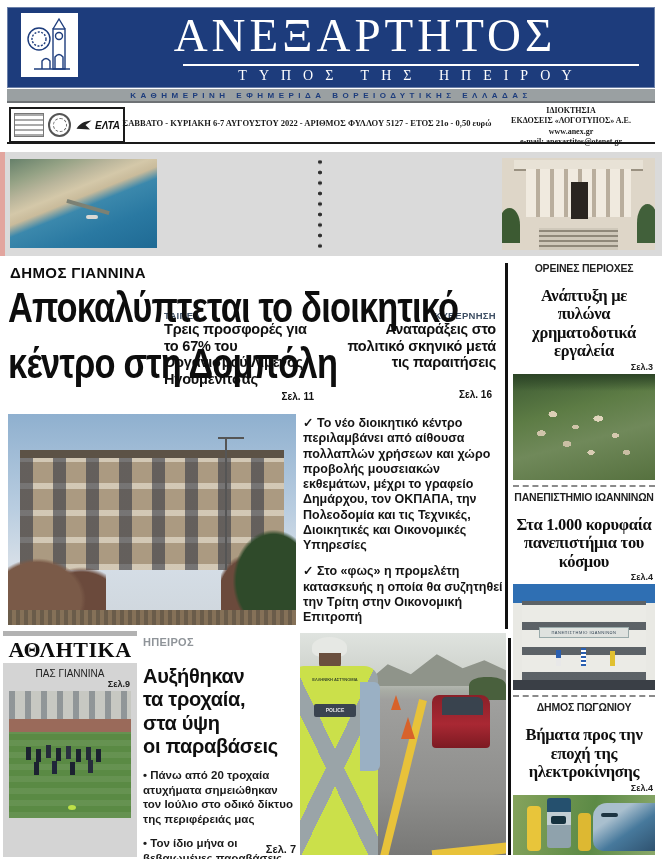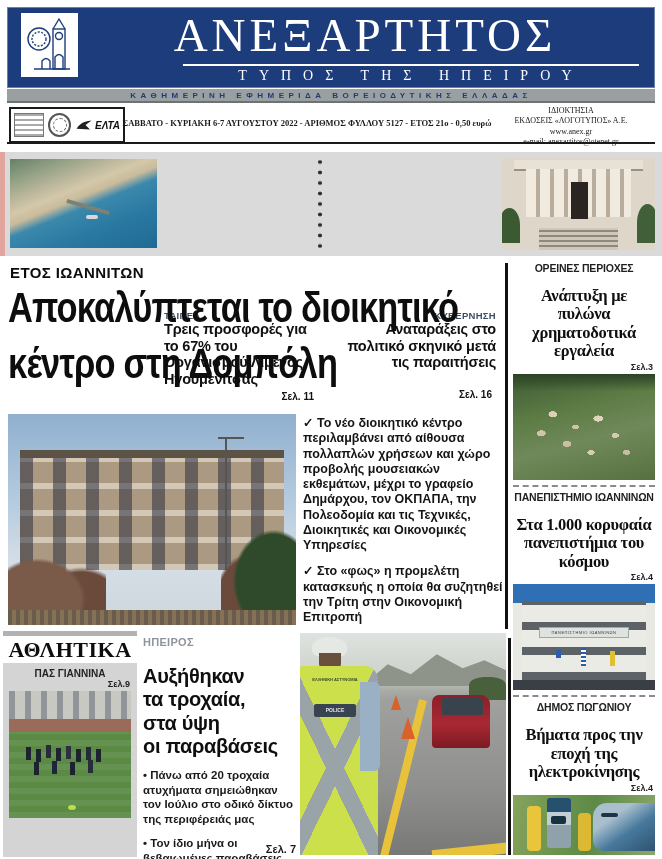--- a/index.html
+++ b/index.html
@@ -28,21 +28,21 @@
          display:flex;align-items:center;gap:4px;padding:0 3px;background:#fff;}
   .stamp-mini{width:30px;height:22px;border:1px solid #777;
               background:repeating-linear-gradient(0deg,#aaa 0 2px,transparent 2px 5px);}
   .stamp-circle{width:20px;height:20px;border:2px solid #555;border-radius:50%;
                 display:flex;align-items:center;justify-content:center;}
   .stamp-circle i{display:block;width:12px;height:12px;border:1px dashed #666;border-radius:50%;}
   .stamp-elta{display:flex;align-items:center;gap:2px;font-weight:bold;font-style:italic;font-size:10px;color:#111;}
   .issue-line{position:absolute;left:120px;right:168px;top:118px;text-align:center;
               font-family:"Liberation Serif",serif;font-weight:bold;font-size:8.5px;color:#1a1a1a;white-space:nowrap;}
   .ownership{position:absolute;right:6px;top:106px;width:170px;text-align:center;
-             font-family:"Liberation Serif",serif;font-weight:normal;font-size:8px;line-height:1.3;color:#1a1a1a;}
+             font-family:"Liberation Serif",serif;font-weight:bold;font-size:8px;line-height:1.3;color:#1a1a1a;}
   .rule-1{position:absolute;left:7px;top:142px;width:648px;height:1.5px;background:#1a1a1a;}
 
   
   .teaser-strip{position:absolute;left:0;top:152px;width:662px;height:104px;background:#dadada;}
   .pink-bar{position:absolute;left:0;top:0;width:5px;height:104px;background:#e2a59e;}
   .kicker-slate{font-weight:bold;font-size:9.5px;color:#3d4e63;letter-spacing:.3px;}
   .t-headline{font-weight:bold;font-size:14.5px;line-height:1.15;color:#101010;letter-spacing:-.2px;}
   .t-page{position:absolute;font-weight:bold;font-size:10px;color:#101010;}
   .dotted-sep{position:absolute;left:317px;top:8px;width:6px;height:88px;
               background:radial-gradient(circle,#2e2e2e 1.7px,transparent 2.1px) center/6px 10.5px repeat-y;}
@@ -67,21 +67,21 @@
   .sb-page{text-align:right;font-weight:bold;font-size:9px;color:#222;margin:1px 2px 2px 0;}
   .sb-sep{border-top:2px dashed #8a8a8a;margin:5px 0 4px;}
   .sb-photo{position:relative;width:142px;height:106px;overflow:hidden;background:#9a9;}
   .sb-photo *{position:absolute;}
 
   
   .sports{position:absolute;left:3px;top:631px;width:134px;height:226px;background:#d4d4d4;}
   .sports-topbar{height:5px;background:#b2b2b2;}
   .sports-titleband{background:#fff;height:27px;display:flex;align-items:center;justify-content:center;}
   .sports-title{font-family:"Liberation Serif",serif;font-weight:bold;font-size:22px;letter-spacing:.5px;color:#0d0d0d;}
-  .sports-kicker{text-align:center;font-weight:bold;font-size:10px;color:#222;margin-top:5px;}
+  .sports-kicker{text-align:center;font-weight:normal;font-size:10px;color:#222;margin-top:5px;}
   .sports-headline{text-align:center;font-weight:bold;font-size:12.5px;line-height:1.15;color:#111;margin-top:5px;padding:0 4px;}
   .sports-page{text-align:right;font-weight:bold;font-size:9px;margin:0 7px 0 0;color:#222;}
   .sports-photo{position:relative;width:122px;height:127px;margin:2px auto 0;overflow:hidden;background:#5a8a44;}
   .sports-photo *{position:absolute;}
 
   
   .epirus{position:absolute;left:143px;top:636px;width:153px;height:220px;}
   .ep-kicker{font-weight:bold;font-size:11px;color:#8f9499;letter-spacing:.3px;}
   .ep-headline{font-weight:bold;font-size:20px;line-height:1.17;letter-spacing:-.3px;color:#0f0f0f;
                margin-top:17px;white-space:pre-line;}
@@ -172,21 +172,21 @@
     <div class="ph gov-photo">
       <span style="left:8%;right:8%;top:2%;height:10%;background:#e8e2d6;border-bottom:2px solid #9a9181;"></span>
       <span style="left:16%;right:16%;top:12%;height:52%;background:repeating-linear-gradient(90deg,#f0eadf 0 10px,#b9ae9d 10px 14px);"></span>
       <span style="left:45%;top:26%;width:11%;height:40%;background:#2a2520;"></span>
       <span style="left:24%;right:24%;bottom:0;height:24%;background:repeating-linear-gradient(0deg,#cfc8ba 0 3px,#8f887a 3px 5px);"></span>
       <span style="left:-2%;bottom:8%;width:14%;height:38%;background:#3c5a32;border-radius:50% 50% 0 0;"></span>
       <span style="right:-2%;bottom:8%;width:14%;height:42%;background:#41603a;border-radius:50% 50% 0 0;"></span>
     </div>
   </div>
 
-  <div class="lead-kicker">ΕΤΟΣ ΙΩΑΝΝΙΤΩΝ</div>
+  <div class="lead-kicker">ΔΗΜΟΣ ΓΙΑΝΝΙΝΑ</div>
   <div class="lead-headline">Αποκαλύπτεται το διοικητικό
 κέντρο στη Δομπόλη</div>
 
   <div class="ph lead-photo">
     <span style="left:4%;right:4%;top:20%;height:54%;background:#ab9a81;
       background-image:repeating-linear-gradient(90deg,rgba(42,48,62,.55) 0 13px,transparent 13px 33px),
       repeating-linear-gradient(0deg,rgba(243,238,224,.55) 0 6px,transparent 6px 27px);"></span>
     <span style="left:4%;right:4%;top:17%;height:4%;background:#5c5246;"></span>
     <span style="left:0;bottom:0;width:34%;height:40%;background:radial-gradient(ellipse at 30% 70%,#7a5a48 0 45%,transparent 50%),radial-gradient(ellipse at 75% 85%,#6b4a3c 0 40%,transparent 45%);"></span>
     <span style="right:0;bottom:0;width:26%;height:52%;background:radial-gradient(ellipse at 70% 60%,#2f4a2a 0 50%,transparent 55%),radial-gradient(ellipse at 30% 90%,#6b4a3c 0 38%,transparent 42%);"></span>

